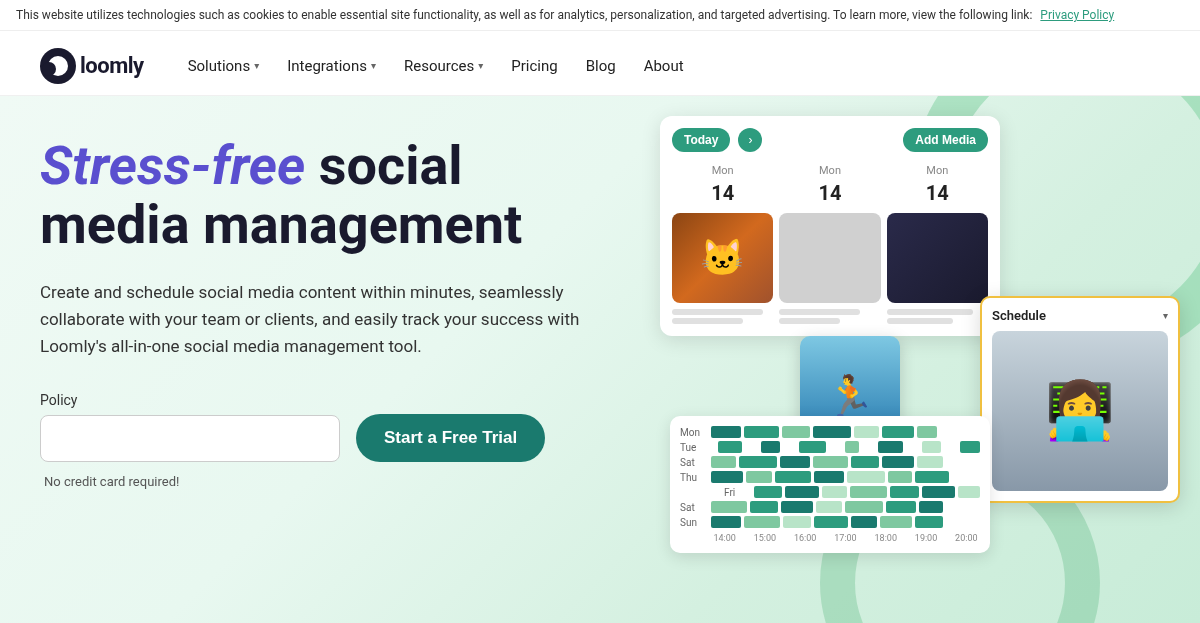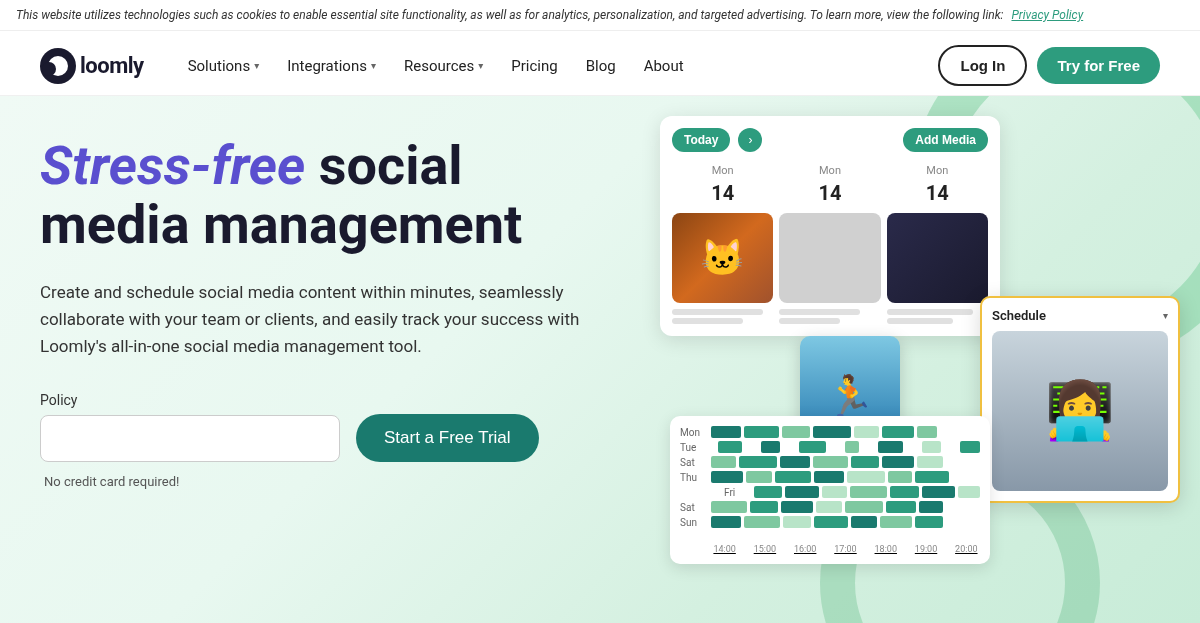--- a/index.html
+++ b/index.html
@@ -20,21 +20,20 @@
       right: 0;
       background: #fff;
       border-bottom: 1px solid #eee;
       padding: 8px 16px;
       font-size: 12px;
       color: #333;
       z-index: 100;
       display: flex;
       align-items: center;
       gap: 8px;
-      font-style: italic;
     }
     .cookie-banner a {
       color: #2d9c7e;
       text-decoration: underline;
     }
 
     
     .navbar {
       position: absolute;
       top: 36px;
@@ -211,21 +210,21 @@
       background: #fff;
       outline: none;
     }
     .btn-start-trial {
       padding: 14px 28px;
       background: #1a7a6e;
       color: #fff;
       border: none;
       border-radius: 30px;
       font-size: 17px;
-      font-weight: 400;
+      font-weight: 700;
       cursor: pointer;
       white-space: nowrap;
     }
     .no-cc {
       font-size: 13px;
       color: #555;
       margin-left: 4px;
     }
 
     
@@ -428,24 +427,20 @@
     </div>
     <div class="nav-item">
       <span>Pricing</span>
     </div>
     <div class="nav-item">
       <span>Blog</span>
     </div>
     <div class="nav-item">
       <span>About</span>
     </div>
-  </div>
-  <div class="nav-actions">
-    <button class="btn-login">Log In</button>
-    <button class="btn-try">Try for Free</button>
   </div>
 </nav>
 
 <div class="hero">
 
   <div class="bg-circle-top-right"></div>
   <div class="bg-circle-bottom-right"></div>
 
   <div class="hero-left">
     <h1 class="hero-headline">
@@ -584,21 +579,21 @@
           <span style="font-size:10px;color:#666;width:28px;">Sun</span>
           <div style="height:12px;width:30px;background:#1a7a6e;border-radius:2px;"></div>
           <div style="height:12px;width:36px;background:#7ec8a0;border-radius:2px;"></div>
           <div style="height:12px;width:28px;background:#b8e4c8;border-radius:2px;"></div>
           <div style="height:12px;width:34px;background:#2d9c7e;border-radius:2px;"></div>
           <div style="height:12px;width:26px;background:#1a7a6e;border-radius:2px;"></div>
           <div style="height:12px;width:32px;background:#7ec8a0;border-radius:2px;"></div>
           <div style="height:12px;width:28px;background:#2d9c7e;border-radius:2px;"></div>
         </div>
 
-        <div style="display:flex; gap:13px; padding-left:31px; margin-top:13px;text-decoration:underline;">
+        <div style="display:flex; gap:13px; padding-left:31px; margin-top:2px;">
           <span style="font-size:9px;color:#888;width:32px;text-align:center;">14:00</span>
           <span style="font-size:9px;color:#888;width:32px;text-align:center;">15:00</span>
           <span style="font-size:9px;color:#888;width:32px;text-align:center;">16:00</span>
           <span style="font-size:9px;color:#888;width:32px;text-align:center;">17:00</span>
           <span style="font-size:9px;color:#888;width:32px;text-align:center;">18:00</span>
           <span style="font-size:9px;color:#888;width:32px;text-align:center;">19:00</span>
           <span style="font-size:9px;color:#888;width:32px;text-align:center;">20:00</span>
         </div>
       </div>
     </div>

